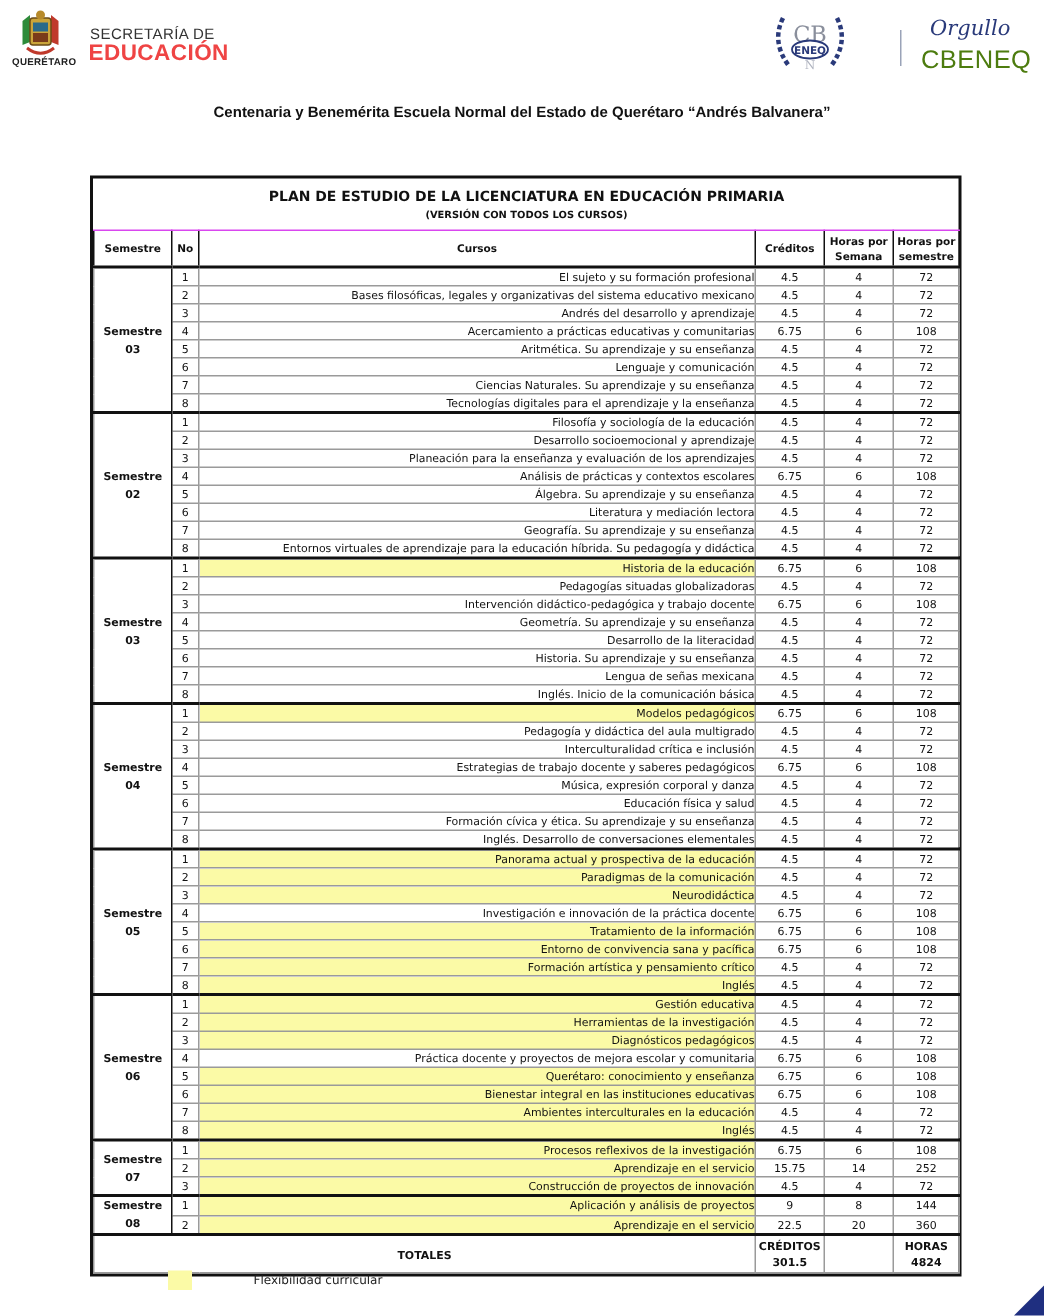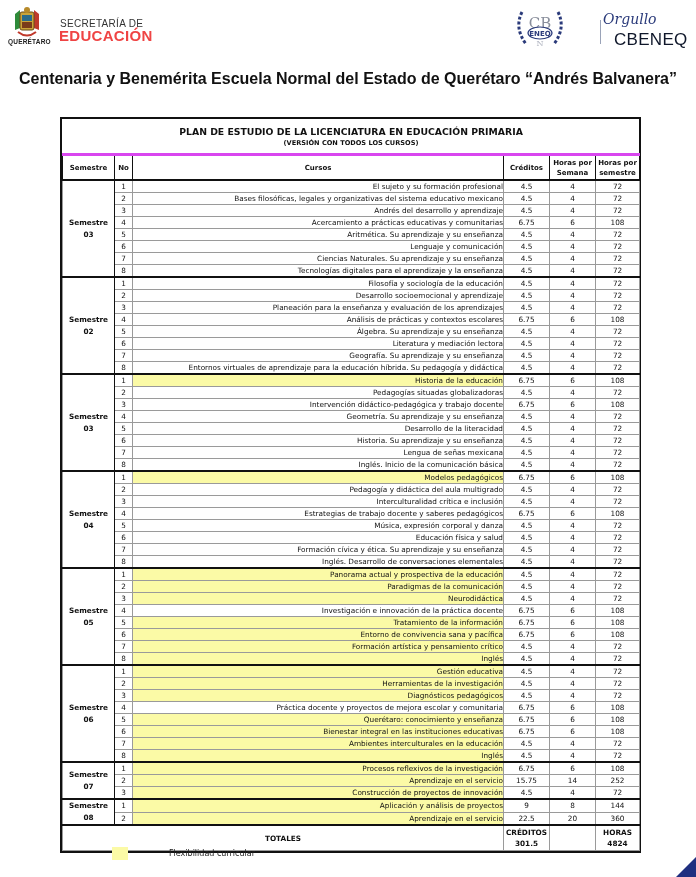--- a/index.html
+++ b/index.html
@@ -9,31 +9,31 @@
   
   .logo-left { position:absolute; left:8px; top:4px; width:170px; height:46px; }
   .crest { position:absolute; left:4px; top:2px; width:30px; height:34px; }
   .crest-state { position:absolute; left:0px; top:34px; font-size:6.5px; font-weight:bold; letter-spacing:0.2px; color:#222; }
   .sec-line1 { position:absolute; left:52px; top:14px; font-size:10px; color:#333; letter-spacing:0.3px; }
   .sec-line2 { position:absolute; left:51px; top:23px; font-size:15px; font-weight:bold; color:#ef4444; letter-spacing:0.3px; }
 
   .logo-right { position:absolute; left:508px; top:6px; width:185px; height:46px; }
   .cb-emblem { position:absolute; left:4px; top:0px; width:56px; height:44px; }
   .divider-v { position:absolute; left:92px; top:14px; width:1px; height:24px; background:#9aa3b8; }
-  .orgullo { position:absolute; left:95px; top:5px; font-family:"DejaVu Serif", serif; font-style:italic; font-size:14px; color:#2a3a7a; }
-  .cbeneq-word { position:absolute; left:106px; top:24px; font-size:17px; color:#0f172a; letter-spacing:0.3px; }
+  .orgullo { position:absolute; left:112px; top:5px; font-family:"DejaVu Serif", serif; font-style:italic; font-size:14px; color:#2a3a7a; }
+  .cbeneq-word { position:absolute; left:106px; top:24px; font-size:17px; color:#4d7c0f; letter-spacing:0.3px; }
 
   .school-title { position:absolute; left:0; width:696px; top:70px; text-align:center;
-                  font-size:16px; font-weight:bold; color:#111; }
+                  font-size:10px; font-weight:bold; color:#111; }
 
   
   .plan { position:absolute; left:60px; top:117px; width:581px; border:2px solid #111; box-sizing:border-box; }
   table { border-collapse:collapse; width:100%; table-layout:fixed; font-family:"DejaVu Sans", sans-serif; }
   td, th { padding:0; font-size:7.3px; line-height:11px; height:11px; border:1px solid #9a9a9a; overflow:hidden; white-space:nowrap; }
-  .title-row td { border:none; border-bottom:3px solid #d946ef; height:34px; text-align:center; vertical-align:middle; }
+  .title-row td { border:none; border-bottom:1px solid #d946ef; height:34px; text-align:center; vertical-align:middle; }
   .title-main { font-size:9.3px; font-weight:bold; display:block; line-height:13px; }
   .title-sub { font-size:6.6px; font-weight:bold; display:block; line-height:10px; }
   .hdr th { font-weight:bold; font-size:7px; line-height:10px; height:23px; border:1px solid #111; border-bottom:1.5px solid #111; vertical-align:middle; }
   .sem-cell { text-align:center; font-weight:bold; font-size:7.3px; vertical-align:middle; line-height:12px; border-right:1px solid #111; }
   .no { text-align:center; }
   .course { text-align:right; padding-left:3px; }
   .num { text-align:center; }
   tr.flex td.course { background:#fbfaa6; }
   tbody.group tr:first-child td { border-top:2px solid #111; }
   .tot td { height:24px; font-weight:bold; border-top:2px solid #111; vertical-align:middle; text-align:center; font-size:7.3px; }

